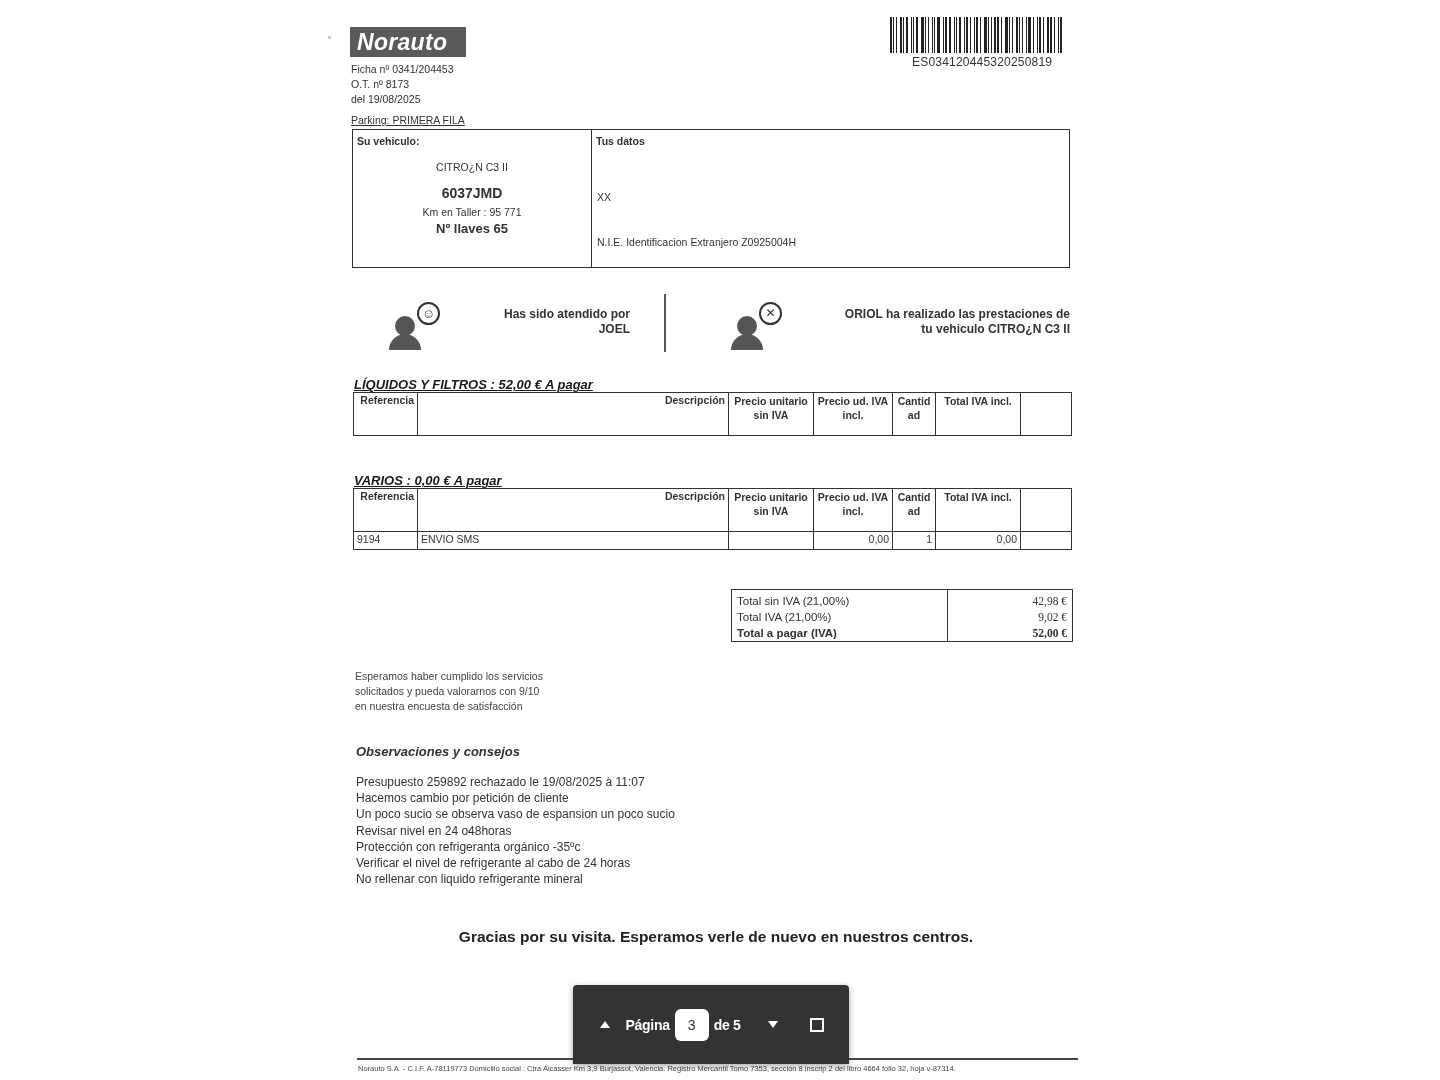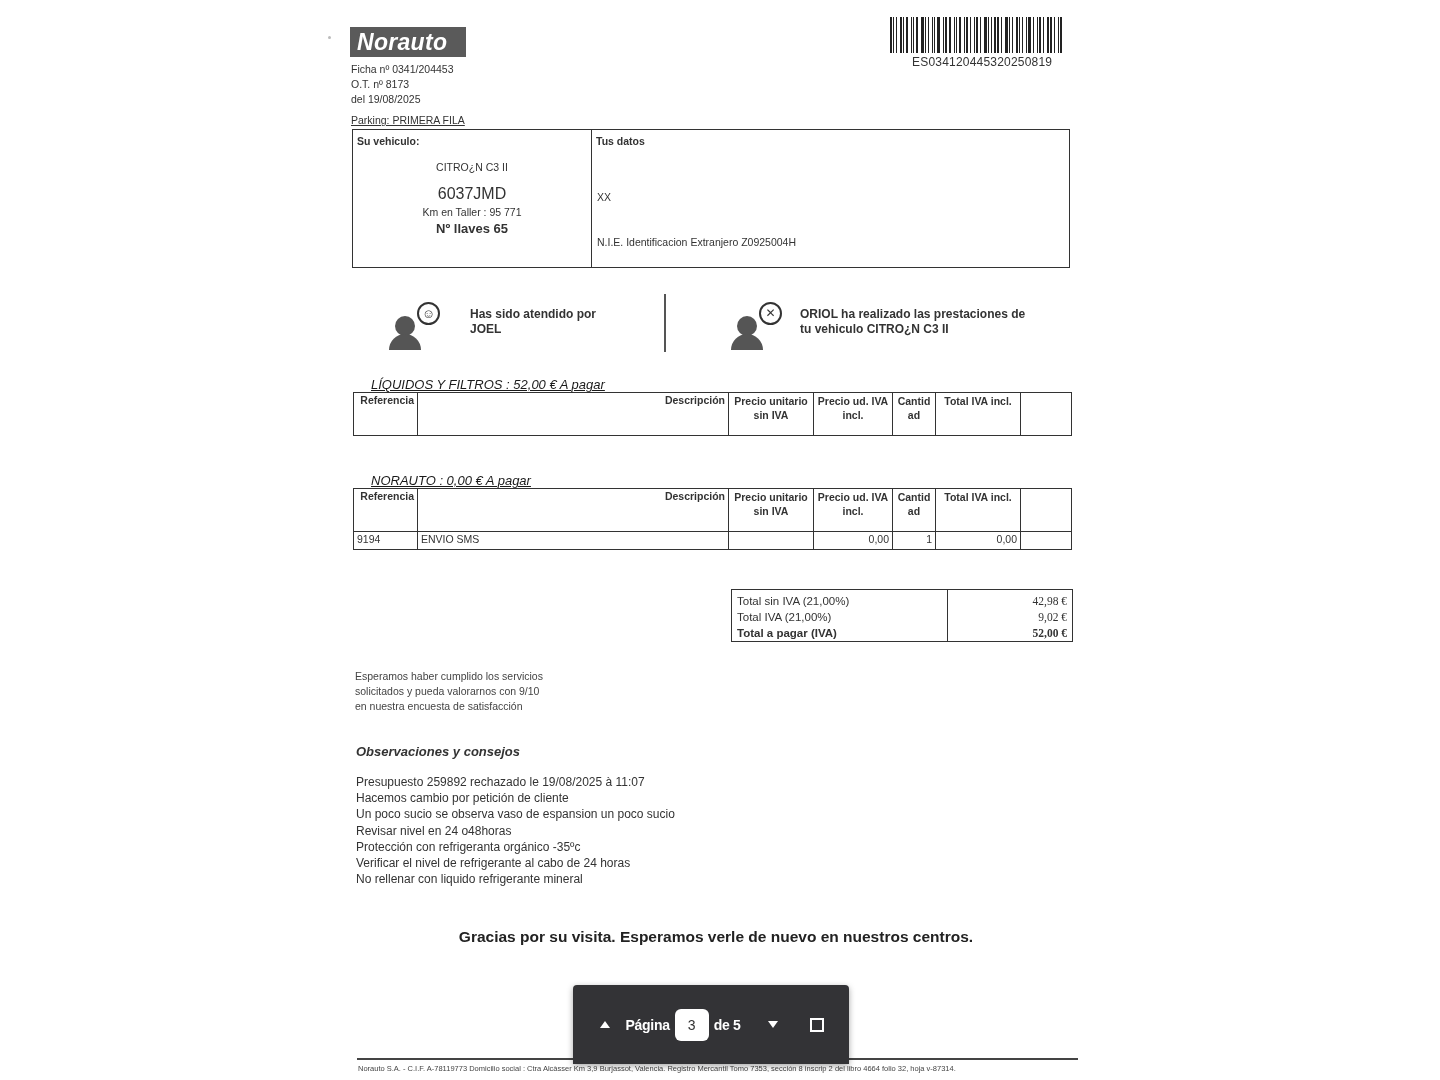--- a/index.html
+++ b/index.html
@@ -26,38 +26,38 @@
     
     .infobox { left:352px; top:129px; width:718px; height:139px; border:1.5px solid #333; box-sizing:border-box; display:flex; }
     .infobox .col { border-right:1.5px solid #333; box-sizing:border-box; position:relative; font-size:10.5px; color:#333; }
     .infobox .col:last-child { border-right:none; }
     .col-centro { width:240px; padding:5px 4px; line-height:15px; }
     .col-centro .hd { margin-bottom:11px; }
     .col-centro .name { font-weight:bold; }
     .col-veh { width:239px; text-align:center; }
     .col-veh .hd { position:absolute; left:4px; top:5px; font-weight:bold; }
     .col-veh .model { position:absolute; left:0; right:0; top:31px; font-size:10.5px; }
-    .col-veh .plate { position:absolute; left:0; right:0; top:55px; font-size:16px; font-weight:normal; }
+    .col-veh .plate { position:absolute; left:0; right:0; top:55px; font-size:14px; font-weight:bold; }
     .col-veh .km { position:absolute; left:0; right:0; top:76px; font-size:10.5px; }
     .col-veh .keys { position:absolute; left:0; right:0; top:91px; font-size:13px; font-weight:bold; }
     .col-datos { flex:1; }
     .col-datos .hd { position:absolute; left:4px; top:5px; font-weight:bold; }
     .col-datos .xx { position:absolute; left:5px; top:61px; }
     .col-datos .nie { position:absolute; left:5px; top:106px; }
 
     
     .person { width:40px; height:50px; }
     .person .head { position:absolute; left:6px; top:18px; width:20px; height:20px; border-radius:50%; background:#555; }
     .person .body { position:absolute; left:0; top:36px; width:32px; height:16px; border-radius:16px 16px 0 0; background:#555; }
     .person .bubble { position:absolute; left:28px; top:4px; width:19px; height:19px; border:2px solid #333; border-radius:50%; background:#fff; font-size:13px; line-height:19px; text-align:center; color:#333; }
-    .staff-text { font-size:12px; font-weight:bold; color:#333; text-align:left; line-height:15px; }
+    .staff-text { font-size:12px; font-weight:bold; color:#333; text-align:right; line-height:15px; }
     .vsep { left:664px; top:294px; width:2px; height:58px; background:#555; }
 
     
-    .sec-title { font-size:13px; font-weight:normal; font-style:italic; color:#1a1a1a; text-decoration:underline; text-decoration-thickness:1px;margin-left:17px; }
+    .sec-title { font-size:13px; font-weight:bold; font-style:italic; color:#1a1a1a; text-decoration:underline; text-decoration-thickness:1px; }
 
     
     table.items { position:absolute; left:353px; width:719px; border-collapse:collapse; font-size:10.5px; color:#333; }
     table.items th, table.items td { border:1.5px solid #333; padding:1px 3px; vertical-align:top; }
     table.items th { font-weight:normal; text-align:right; height:40px; }
     table.items th.c { text-align:center; font-weight:bold; line-height:14px; }
     table.items td { height:15px; }
     table.items td.r { text-align:right; }
 
     
@@ -205,21 +205,21 @@
     <th style="font-weight:bold">Descripción</th>
     <th class="c">Precio unitario sin IVA</th>
     <th class="c">Precio ud. IVA incl.</th>
     <th class="c" style="word-break:break-all">Cantidad</th>
     <th class="c">Total IVA incl.</th>
     <th></th>
   </tr>
 </tbody>
   </table>
 
-<div class="abs sec-title" style="left:354px;top:473px;">NORAUTO : 0,00 € A pagar</div>
+<div class="abs sec-title" style="left:354px;top:473px;">VARIOS : 0,00 € A pagar</div>
 <table class="items" style="top:488px;">
   <colgroup>
       <col style="width:64px">
       <col style="width:311px">
       <col style="width:85px">
       <col style="width:79px">
       <col style="width:43px">
       <col style="width:85px">
       <col>
     </colgroup>

